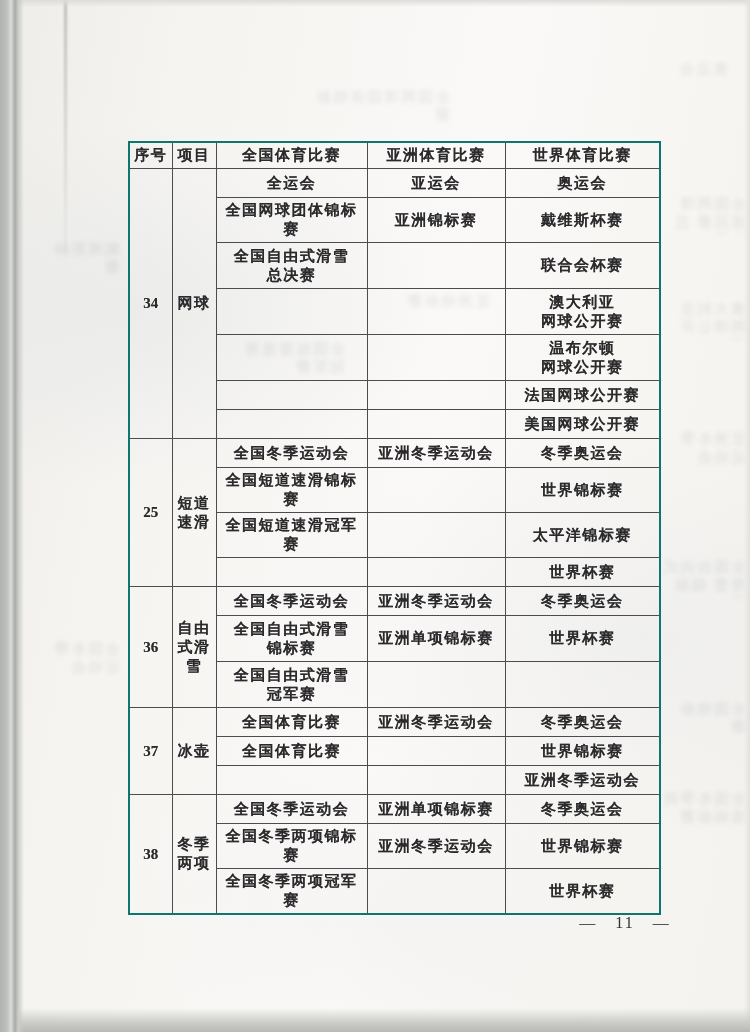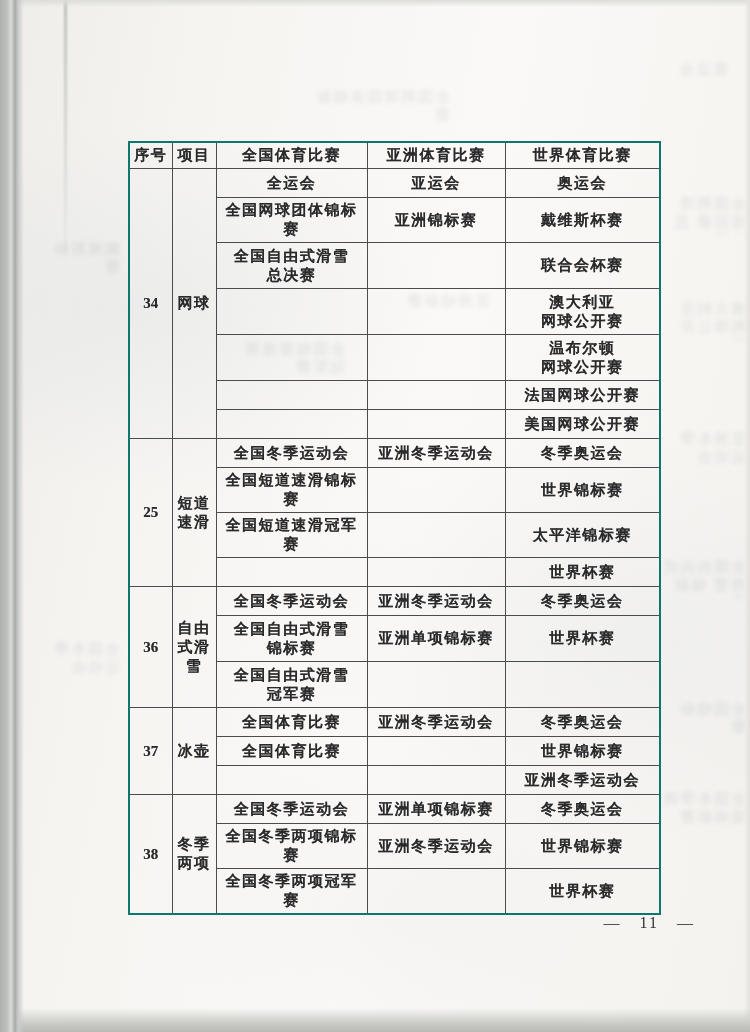--- a/index.html
+++ b/index.html
@@ -65,21 +65,21 @@
     text-shadow: 0 0 0.5px rgba(42,42,44,0.55);
     overflow: hidden;
   }
   .doc-table thead tr { height: 26px; }
   .doc-table tbody tr { height: 29px; }
   .doc-table tbody tr.tall { height: 46px; }
   .doc-table td.c0 { letter-spacing: 0; }
   
   .page-number {
     position: absolute; left: 555px; top: 914px; width: 140px;
-    text-align: right;
+    text-align: center;
     font-family: "Liberation Serif", serif;
     font-size: 16px;
     color: #333335;
     letter-spacing: 2px;
     word-spacing: 12px;
   }
   
   .smudge {
     position: absolute;
     transform: scaleX(-1);

